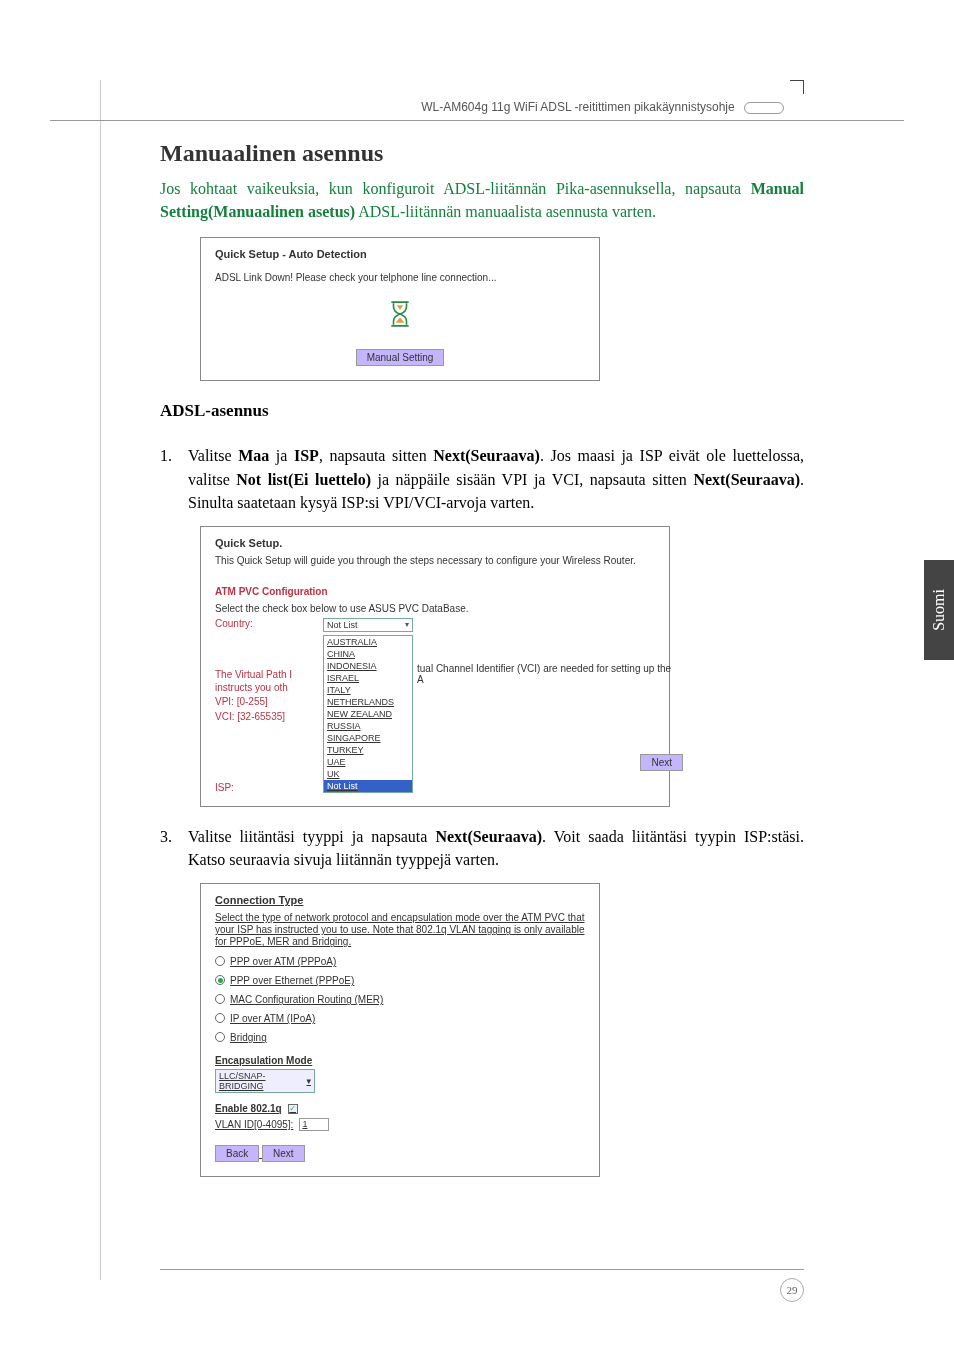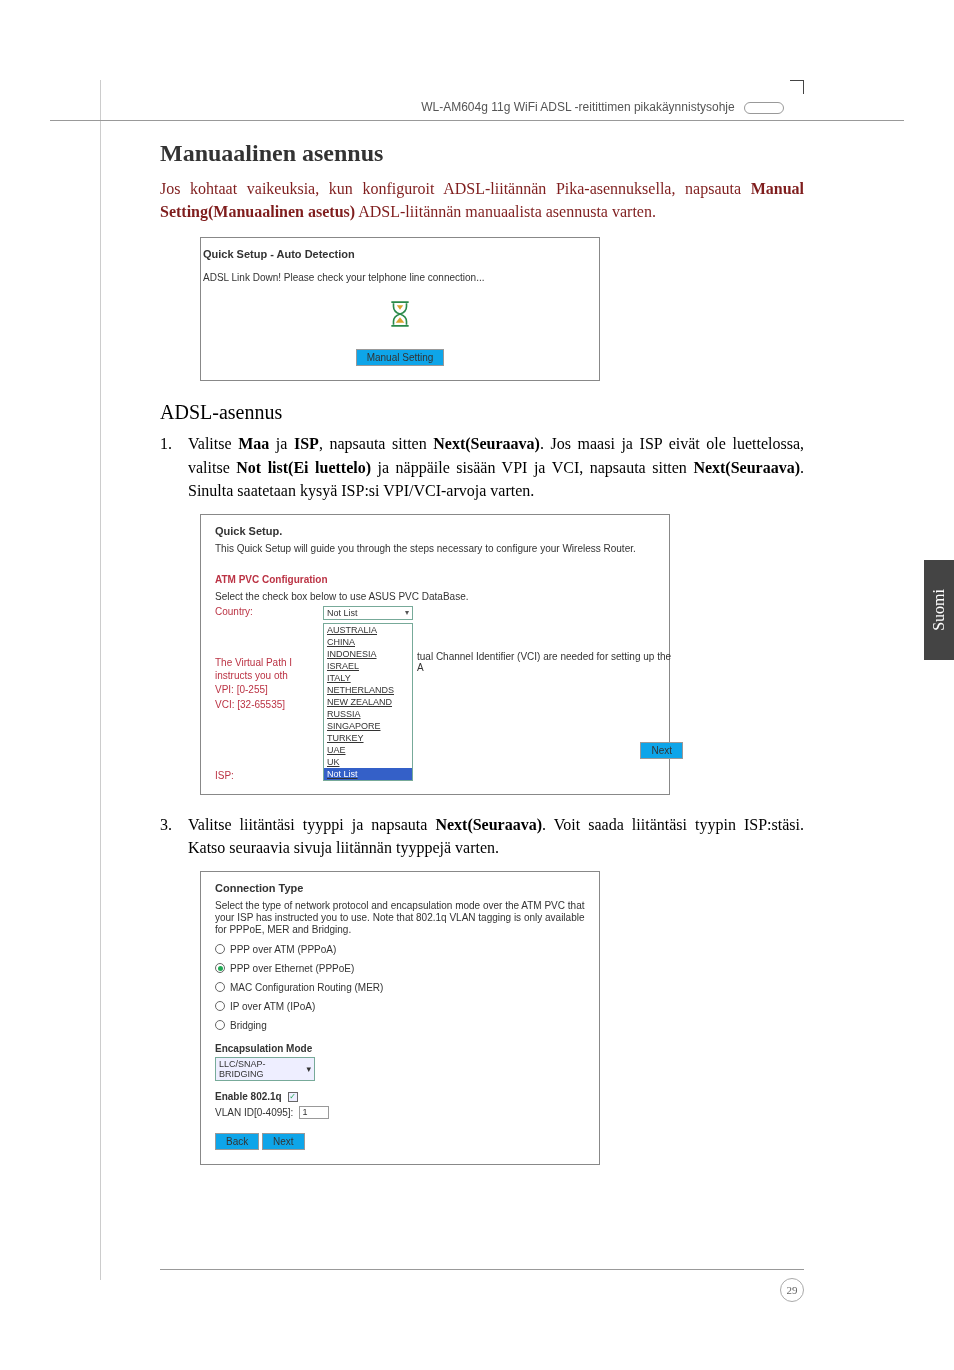--- a/index.html
+++ b/index.html
@@ -75,29 +75,29 @@
     font-size: 24px;
     font-weight: bold;
     color: #333;
     margin-top: 50px;
     margin-bottom: 10px;
     font-family: "Times New Roman", serif;
   }
   p.body-text {
     font-size: 16px;
     line-height: 1.45;
-    color: #7f1d1d;
+    color: #15803d;
     text-align: justify;
     margin-bottom: 14px;
   }
   h3.subsection {
-    font-size: 20px;
-    font-weight: normal;
+    font-size: 17px;
+    font-weight: bold;
     margin-top: 20px;
-    margin-bottom: 8px;
+    margin-bottom: 23px;
   }
   ol.steps { list-style: none; }
   ol.steps > li {
     font-size: 16px;
     line-height: 1.45;
     text-align: justify;
     margin-bottom: 12px;
     padding-left: 28px;
     position: relative;
   }
@@ -106,30 +106,30 @@
     left: 0; top: 0;
   }
   .screenshot {
     border: 1px solid #888;
     background: #fff;
     font-family: Arial, sans-serif;
     font-size: 10px;
     color: #333;
     margin: 10px 0 18px 40px;
   }
-  .ss1 { width: 400px; padding: 10px 2px 14px; }
+  .ss1 { width: 400px; padding: 10px 14px 14px; }
   .ss1 .title { font-weight: bold; font-size: 11px; margin-bottom: 6px; }
   .ss1 .msg { font-size: 10px; margin-bottom: 18px; margin-top: 12px; }
   .ss1 .hourglass { text-align: center; margin-bottom: 20px; }
   .ss1 .hourglass svg { width: 22px; height: 26px; }
   .ss1 .btn-row { text-align: center; }
   .ss-btn {
     display: inline-block;
     border: 1px solid #999;
-    background: #0ea5e9;
+    background: #c4b5fd;
     padding: 2px 10px;
     font-size: 10px;
   }
   .ss2 { width: 470px; padding: 10px 14px 10px; }
   .ss2 .title { font-weight: bold; font-size: 11px; margin-bottom: 6px; }
   .ss2 .desc { font-size: 10px; margin-bottom: 20px; }
   .ss2 .sub { font-weight: bold; color: #b34; font-size: 10px; margin-bottom: 6px; }
   .ss2 .row { display: flex; font-size: 10px; margin-bottom: 3px; align-items: flex-start; gap: 20px; }
   .ss2 .lbl { color: #b34; width: 88px; flex-shrink: 0; }
   .ss2 .select-box {
@@ -144,21 +144,21 @@
     border: 1px solid #7a9;
     background: #fff;
     width: 90px;
     text-decoration: underline;
   }
   .ss2 .dropdown-open .opt {
     padding: 1px 3px;
     font-size: 9px;
   }
   .ss2 .dropdown-open .opt.sel { background: #3460c8; color: #fff; }
-  .ss3 { width: 400px; padding: 10px 14px 14px; }
+  .ss3 { width: 400px; padding: 10px 14px 14px; text-decoration: underline; }
   .ss3 .title { font-weight: bold; font-size: 11px; margin-bottom: 6px; }
   .ss3 .desc { font-size: 10px; margin-bottom: 0; line-height: 1.2; }
   .ss3 .radio-row { font-size: 10px; margin: 8px 0; display: flex; align-items: flex-start; gap: 5px; }
   .ss3 .radio {
     width: 10px; height: 10px; border: 1px solid #666; border-radius: 50%;
     display: inline-flex; align-items: center; justify-content: center;
   }
   .ss3 .radio.checked::after {
     content: ''; width: 5px; height: 5px; background: #2a5; border-radius: 50%;
   }

